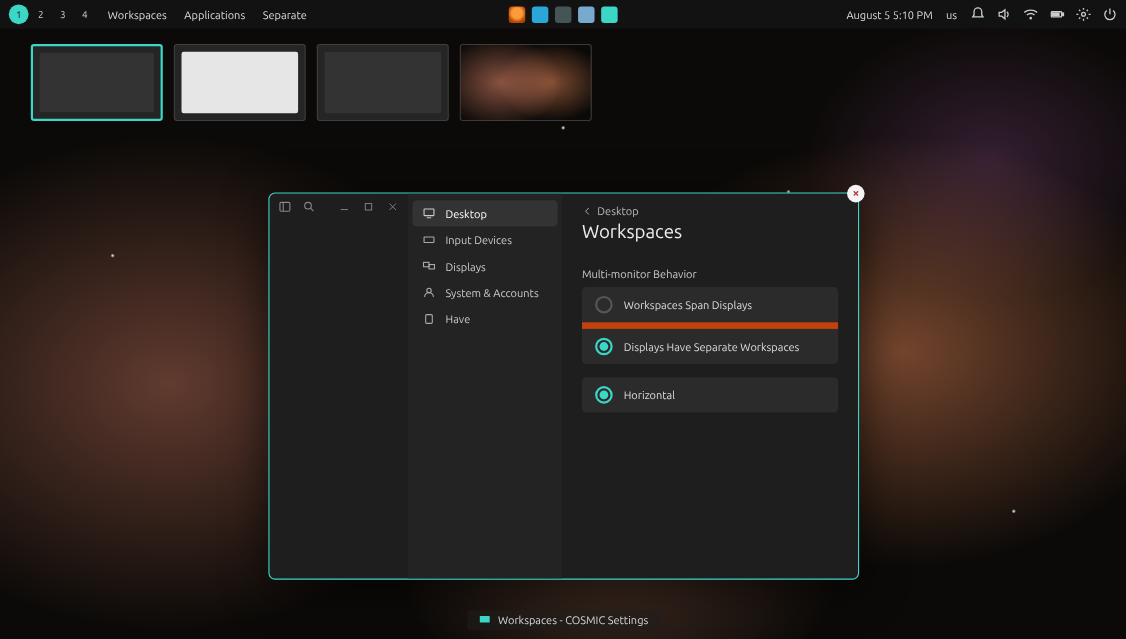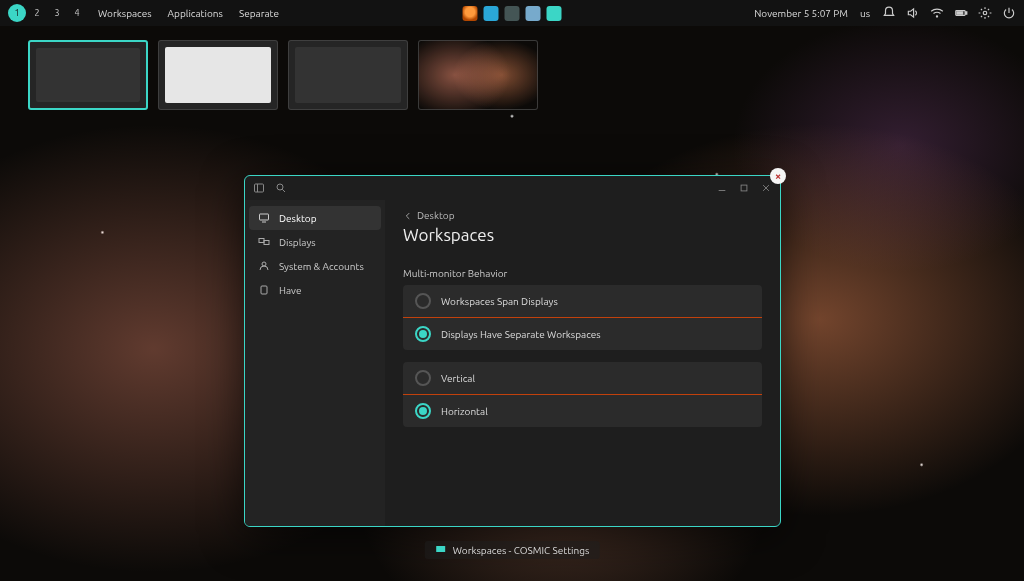--- a/index.html
+++ b/index.html
@@ -71,21 +71,21 @@
 
   
   .window {
     position: absolute;
     left: 244px; top: 175px;
     width: 537px; height: 352px;
     background: #1e1e1e;
     border-radius: 6px;
     border: 1px solid #3bd6c6;
     box-shadow: 0 8px 40px rgba(0,0,0,.6);
-    display: flex; flex-direction: column;
+    display: flex; flex-direction: row;
     overflow: hidden;
   }
   .close-bubble{
     position:absolute; left:770px; top:168px;
     width:16px; height:16px; border-radius:50%;
     background:#f5f5f5; color:#b33; font-size:11px;
     display:flex; align-items:center; justify-content:center;
     cursor:pointer; z-index:5; font-weight:bold;
   }
   .titlebar {
@@ -111,35 +111,35 @@
 
   
   .main{ flex:1; padding:10px 18px; overflow:auto;}
   .back-row{ display:flex; align-items:center; gap:4px; color:#bbb; font-size:10px; cursor:pointer; margin-bottom:4px;}
   .page-title{ font-size:17px; font-weight:400; color:#eee; margin-bottom:12px;}
   .section-label{ font-size:10px; color:#ccc; margin:24px 0 6px;}
   .opt-group{ background:#2b2b2b; border-radius:4px; overflow:hidden; margin-bottom:12px;}
   .opt{
     display:flex; align-items:center; gap:10px;
     padding:8px 12px; font-size:10px; color:#ddd;
-    border-top:1px solid #c2410c; cursor:pointer;
+    border-top:6px solid #c2410c; cursor:pointer;
   }
   .opt:first-child{ border-top:none;text-align:right;}
   .radio{
     width:16px; height:16px; border-radius:50%;
     border:2px solid #555; flex-shrink:0;
     display:flex; align-items:center; justify-content:center;
   }
   .radio.checked{ border-color:#3bd6c6;}
   .radio.checked::after{ content:""; width:8px; height:8px; border-radius:50%; background:#3bd6c6;}
 
   
   .taskbar{
-    position:absolute; left:50%; bottom:22px; transform:translateX(-50%);
-    display:flex; align-items:center; gap:6px;
+    position:absolute; left:50%; bottom:8px; transform:translateX(-50%);
+    display:flex; gap:6px;
     font-size:10px; color:#d8d8d8;
     background:rgba(30,30,30,.5);
     padding:3px 10px; border-radius:3px;
   }
   .mini-icon{ width:12px; height:12px; display:flex; align-items:center; justify-content:center;}
   .mini-icon svg{ width:12px; height:12px; fill:#3bd6c6;}
 
   
   .app-icon{ width:15px; height:15px; border-radius:3px; cursor:pointer;}
   .ff{ background: radial-gradient(circle at 50% 40%, #ff9a3c 40%, #b34700 70%);}
@@ -165,21 +165,21 @@
   <div class="tray-center">
     <div class="app-icon ff"></div>
     <div class="app-icon files"></div>
     <div class="app-icon term"></div>
     <div class="app-icon store"></div>
     <div class="app-icon scr"></div>
   </div>
 
   <div class="panel-spacer"></div>
 
-  <div class="date">November 5 5:07 PM</div>
+  <div class="date">August 5 5:10 PM</div>
   <div class="panel-item">us</div>
 
   <div class="tray">
     <div class="tray-icon">
       <svg viewBox="0 0 24 24" fill="none" stroke="#ccc" stroke-width="2">
           <path d="M6 8a6 6 0 1112 0v5l2 3H4l2-3V8z"></path>
         </svg>
     </div>
     <div class="tray-icon">
       <svg viewBox="0 0 24 24" fill="none" stroke="#ccc" stroke-width="2">
@@ -270,20 +270,31 @@
 
     <div class="sidebar">
       <div class="side-item active">
         <span class="side-icon">
             <svg viewBox="0 0 24 24" fill="none" stroke="#ccc" stroke-width="2">
               <rect x="3" y="4" width="18" height="12" rx="1"></rect>
               <line x1="8" y1="20" x2="16" y2="20"></line>
             </svg>
           </span>
         <span>Desktop</span>
+      </div>
+      <div class="side-item">
+        <span class="side-icon">
+            <svg viewBox="0 0 24 24" fill="none" stroke="#aaa" stroke-width="2">
+              <rect x="3" y="7" width="18" height="10" rx="1"></rect>
+              <line x1="7" y1="12" x2="7" y2="12"></line>
+              <line x1="11" y1="12" x2="11" y2="12"></line>
+              <line x1="15" y1="12" x2="15" y2="12"></line>
+            </svg>
+          </span>
+        <span>Input Devices</span>
       </div>
       <div class="side-item">
         <span class="side-icon">
             <svg viewBox="0 0 24 24" fill="none" stroke="#aaa" stroke-width="2">
               <rect x="2" y="5" width="10" height="8"></rect>
               <rect x="12" y="9" width="10" height="8"></rect>
             </svg>
           </span>
         <span>Displays</span>
       </div>
@@ -322,24 +333,20 @@
           <span>Workspaces Span Displays</span>
         </div>
         <div class="opt">
           <span class="radio checked"></span>
           <span>Displays Have Separate Workspaces</span>
         </div>
       </div>
 
       <div class="opt-group">
         <div class="opt">
-          <span class="radio"></span>
-          <span>Vertical</span>
-        </div>
-        <div class="opt">
           <span class="radio checked"></span>
           <span>Horizontal</span>
         </div>
       </div>
     </div>
   </div>
 </div>
 
 <div class="taskbar">
   <span class="mini-icon">

